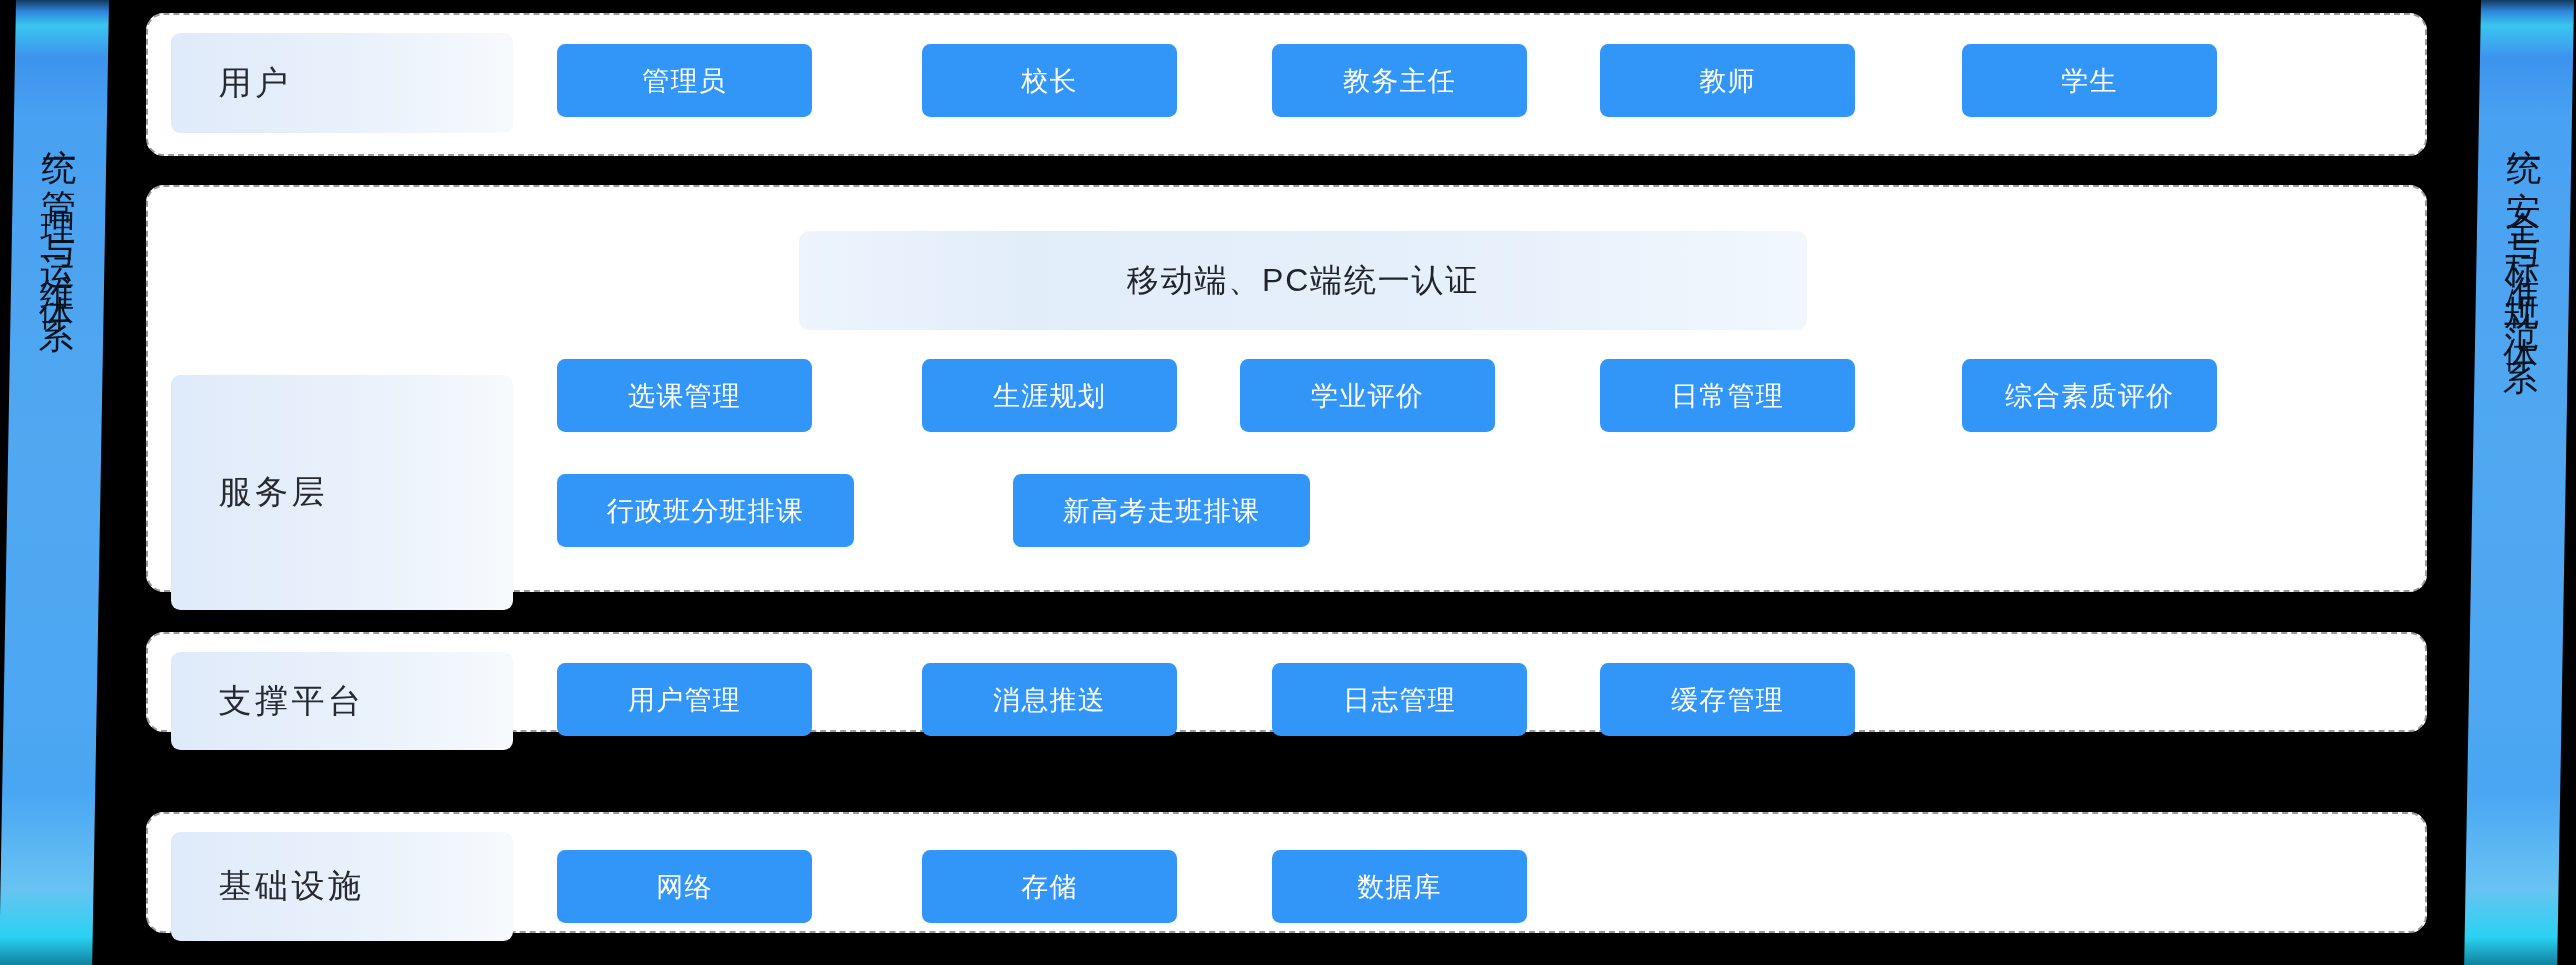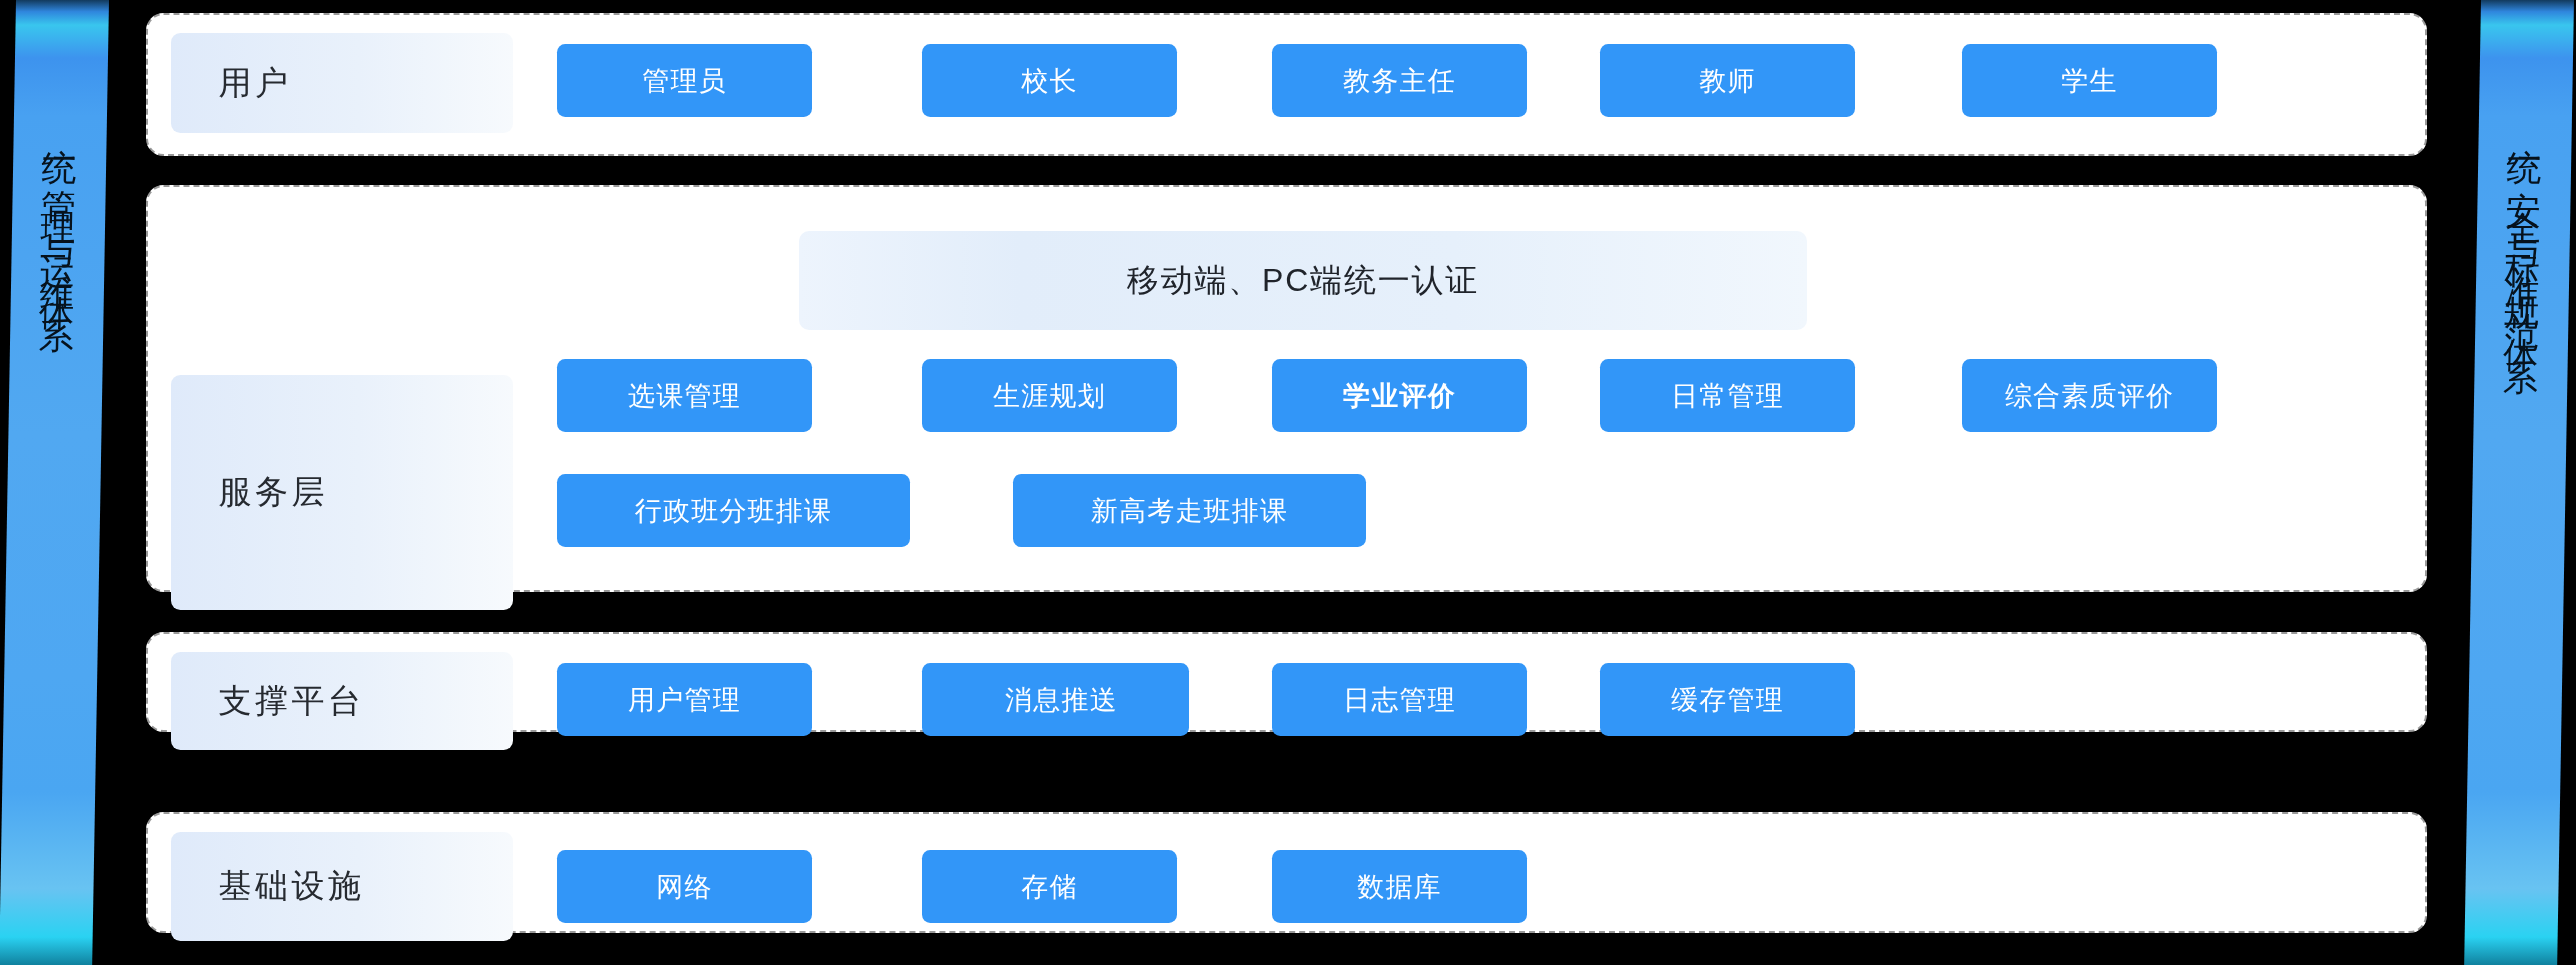--- a/index.html
+++ b/index.html
@@ -115,21 +115,21 @@
     background: #3296f8;
     border-radius: 8.2px;
     display: flex;
     align-items: center;
     justify-content: center;
     font-size: 27px;
     color: #ffffff;
     letter-spacing: 1.2px;
     cursor: pointer;
   }
-  .btn-wide { width: 353px; }
+  .btn-wide { width: 297px; }
 </style>
 </head>
 <body>
 
 <div class="stage">
 
   <div class="ribbon ribbon-left">
     <span class="ribbon-text">统一管理与运维体系</span>
   </div>
 
@@ -144,31 +144,31 @@
     <div class="btn" style="left:1124px; top:29px;">教务主任</div>
     <div class="btn" style="left:1452px; top:29px;">教师</div>
     <div class="btn" style="left:1814px; top:29px;">学生</div>
   </div>
 
   <div class="row row-2">
     <div class="banner">移动端、PC端统一认证</div>
     <div class="pill pill-2">服务层</div>
     <div class="btn" style="left:409px;  top:172px;">选课管理</div>
     <div class="btn" style="left:774px; top:172px;">生涯规划</div>
-    <div class="btn" style="left:1124px; top:172px;font-weight:bold;">学业评价</div>
+    <div class="btn" style="left:1092px; top:172px;">学业评价</div>
     <div class="btn" style="left:1452px; top:172px;">日常管理</div>
     <div class="btn" style="left:1814px; top:172px;">综合素质评价</div>
     <div class="btn btn-wide" style="left:409px;  top:287px;">行政班分班排课</div>
     <div class="btn btn-wide" style="left:865px; top:287px;">新高考走班排课</div>
   </div>
 
   <div class="row row-3">
     <div class="pill pill-3">支撑平台</div>
     <div class="btn" style="left:409px;  top:29px;">用户管理</div>
-    <div class="btn" style="left:774px; top:29px;padding-left:12px;">消息推送</div>
+    <div class="btn" style="left:774px; top:29px;">消息推送</div>
     <div class="btn" style="left:1124px; top:29px;">日志管理</div>
     <div class="btn" style="left:1452px; top:29px;">缓存管理</div>
   </div>
 
   <div class="row row-4">
     <div class="pill pill-4">基础设施</div>
     <div class="btn" style="left:409px;  top:36px;">网络</div>
     <div class="btn" style="left:774px; top:36px;">存储</div>
     <div class="btn" style="left:1124px; top:36px;">数据库</div>
   </div>

